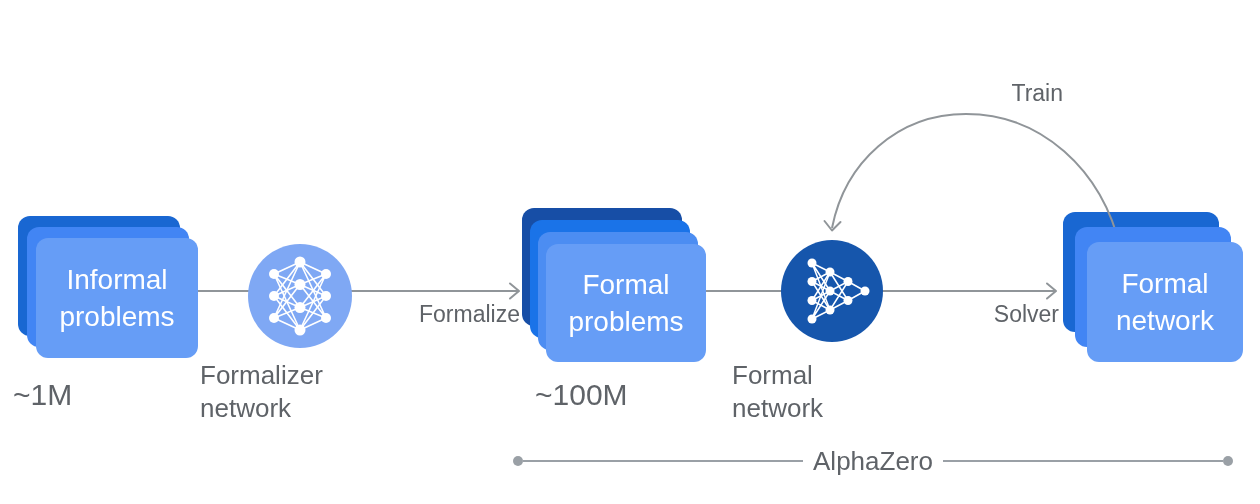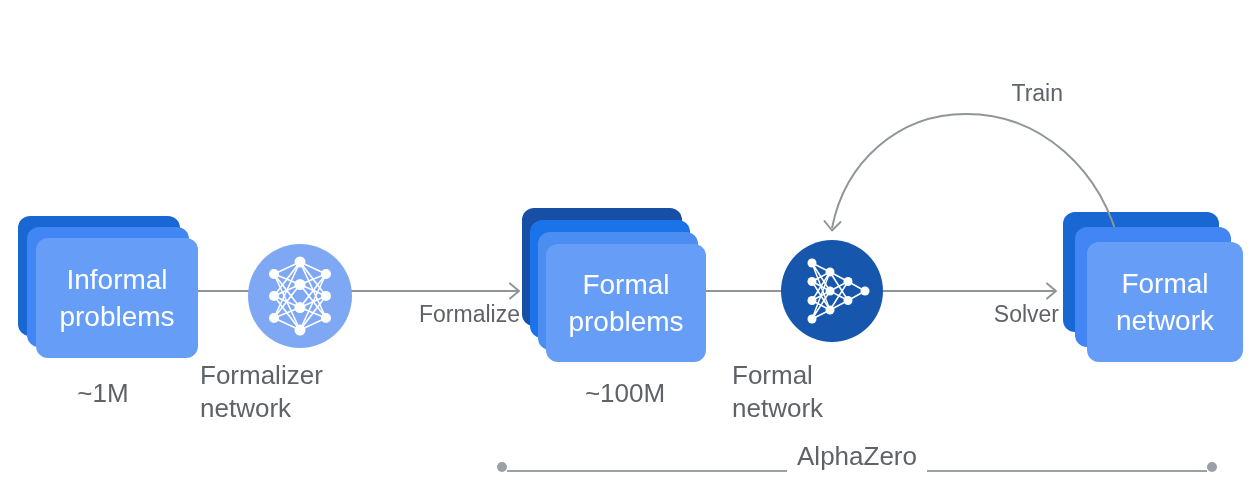--- a/index.html
+++ b/index.html
@@ -8,38 +8,38 @@
     font-family:"Liberation Sans", sans-serif;
   }
   
   .card{position:absolute;border-radius:12px;}
   .card-title{
     position:absolute;inset:0;display:flex;flex-direction:column;
     align-items:center;justify-content:center;
     color:#ffffff;font-size:28px;line-height:37px;font-weight:400;text-align:center;
   }
   .count-label{
-    position:absolute;color:#5f6368;font-size:26px;text-align:center;width:180px;
+    position:absolute;color:#5f6368;font-size:30px;text-align:left;width:180px;
   }
   
   .net-circle{position:absolute;border-radius:50%;display:flex;align-items:center;justify-content:center;z-index:4;}
   .node-label{
     position:absolute;color:#5f6368;font-size:26px;line-height:33px;text-align:left;width:200px;
   }
   .edge-label{
     position:absolute;color:#5f6368;font-size:23px;text-align:right;width:180px;
   }
   .lines-layer{position:absolute;top:0;left:0;z-index:3;}
   .z-back{z-index:1;}
   .z-mid{z-index:6;}
   .z-front{z-index:7;}
   
   .bracket{
-    position:absolute;left:497px;top:450px;width:720px;height:22px;
-    display:flex;align-items:flex-end;z-index:2;
+    position:absolute;left:513px;top:450px;width:720px;height:22px;
+    display:flex;align-items:center;z-index:2;
   }
   .bracket .dot{width:10px;height:10px;border-radius:50%;background:#9aa0a6;flex:0 0 auto;}
   .bracket .seg{height:2px;background:#9aa0a6;flex:1 1 auto;}
   .bracket .bracket-label{
     flex:0 0 auto;color:#5f6368;font-size:26px;padding:0 10px;white-space:nowrap;
   }
 </style>
 </head>
 <body>
 

